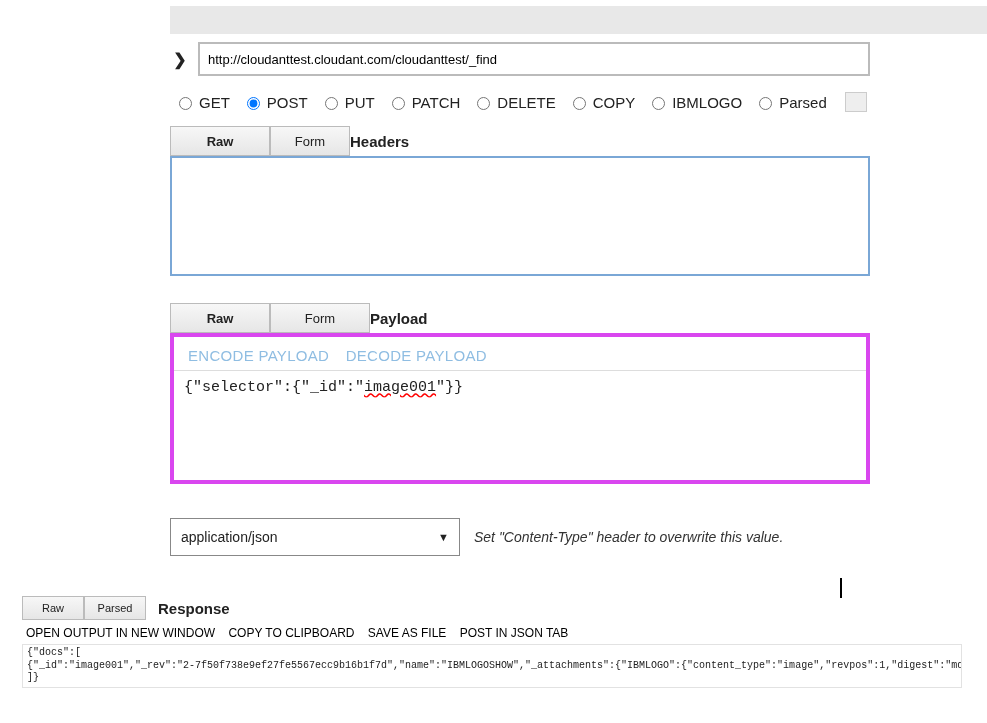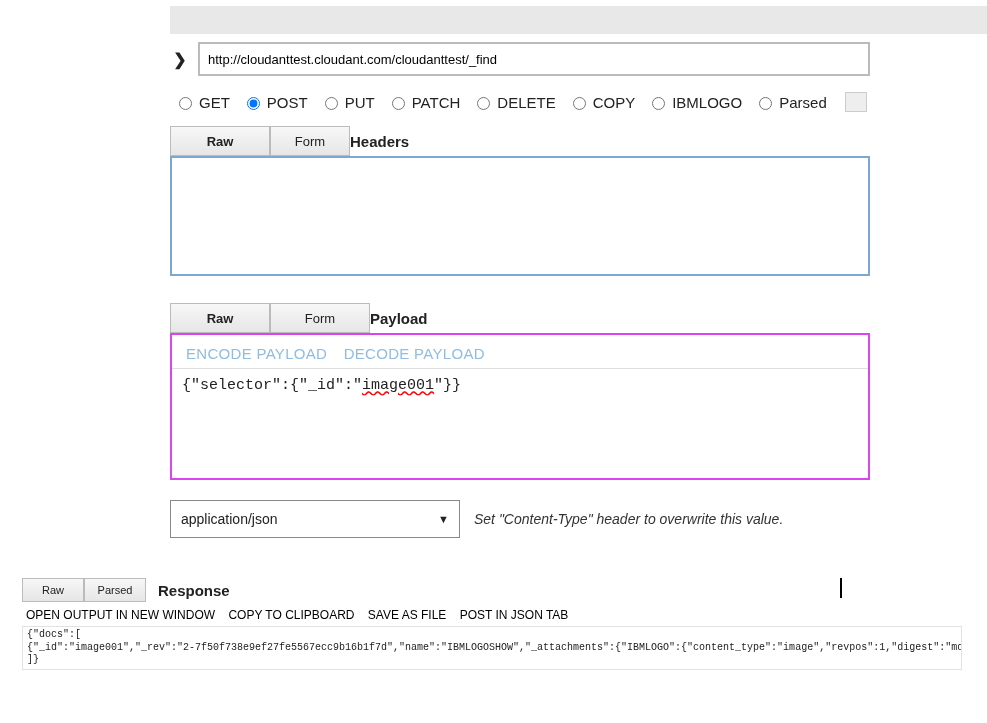--- a/index.html
+++ b/index.html
@@ -94,23 +94,23 @@
     height: 120px;
     border: 2px solid #7aa7d6;
     margin-bottom: 24px;
     background: #fff;
     resize: none;
     font-family: inherit;
     padding: 6px;
     outline: none;
   }
   .payload-box {
-    border: 2px solid #d946ef;
+    border: 4px solid #d946ef;
     width: 100%;
-    margin-bottom: 20px;
+    margin-bottom: 34px;
   }
   .payload-links {
     padding: 10px 14px 6px 14px;
     font-size: 15px;
     letter-spacing: 0.3px;
   }
   .payload-links a {
     color: #8fbde2;
     text-decoration: none;
     margin-right: 12px;

